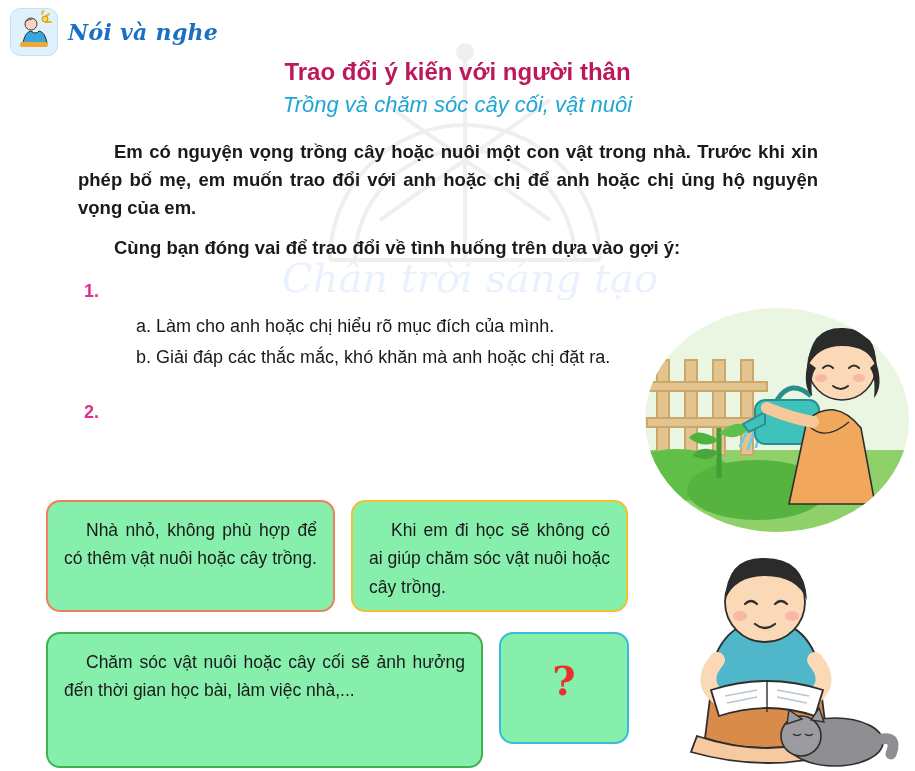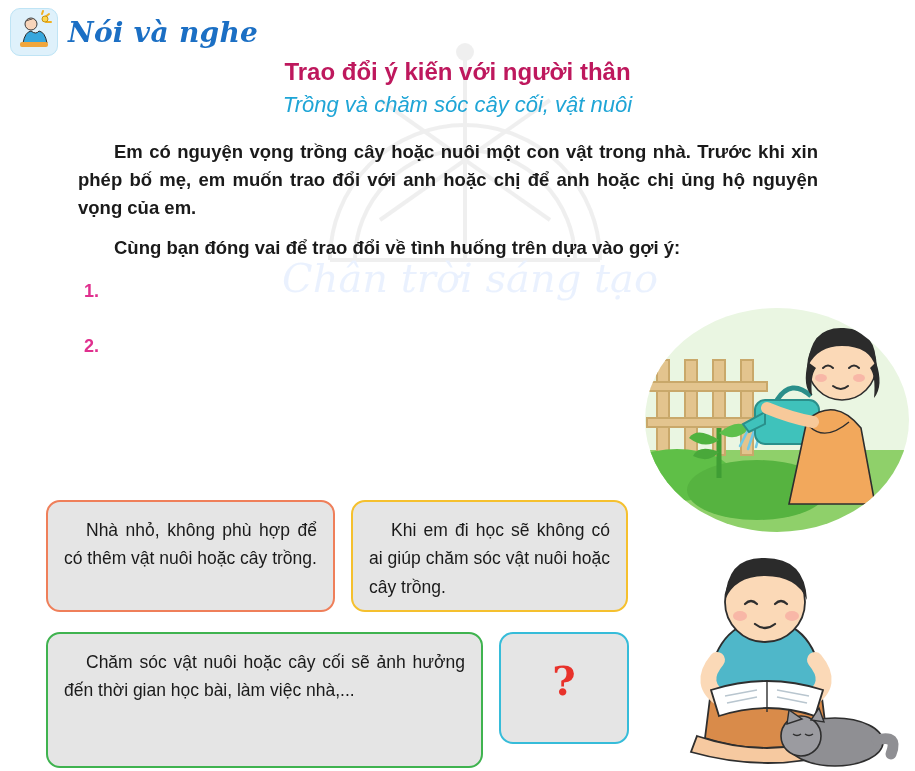--- a/index.html
+++ b/index.html
@@ -57,21 +57,21 @@
     background: #d9f0fb;
     border: 1px solid #bfe4f5;
     position: relative;
     overflow: hidden;
     flex: none;
   }
   .header-title {
     font-family: "DejaVu Serif", serif;
     font-style: italic;
     font-weight: bold;
-    font-size: 28px;
+    font-size: 22px;
     color: #1b6fc4;
     letter-spacing: .3px;
   }
 
   
   .title-block {
     position: absolute;
     top: 58px;
     left: 0;
     width: 915px;
@@ -165,21 +165,21 @@
     z-index: 5;
   }
   .box {
     position: absolute;
     border-radius: 14px;
     box-sizing: border-box;
     padding: 14px 16px 28px 16px;
     font-size: 17.5px;
     line-height: 1.62;
     text-align: justify;
-    background: #e5e5e5;
+    background: #86efac;
   }
   .box p {
     margin: 0;
     text-indent: 22px;
   }
   #box1 {
     left: 0; top: 0;
     width: 289px; height: 112px;
     border: 2.5px solid #ef7f5a;
   }
@@ -271,20 +271,30 @@
 </div>
 
 <div class="content">
   <p class="para p1">Em có nguyện vọng trồng cây hoặc nuôi một con vật trong nhà. Trước khi xin phép bố mẹ, em muốn trao đổi với anh hoặc chị để anh hoặc chị ủng hộ nguyện vọng của em.</p>
   <p class="para p2">Cùng bạn đóng vai để trao đổi về tình huống trên dựa vào gợi ý:</p>
 
   <div class="list">
     <div class="li-row">
       <span class="li-num">1.</span>
     </div>
+    <div class="sub-list">
+      <div class="sub-row">
+        <span class="lbl">a.</span>
+        <span>Làm cho anh hoặc chị hiểu rõ mục đích của mình.</span>
+      </div>
+      <div class="sub-row">
+        <span class="lbl">b.</span>
+        <span>Giải đáp các thắc mắc, khó khăn mà anh hoặc chị đặt ra.</span>
+      </div>
+    </div>
 
     <div class="li-row item2">
       <span class="li-num">2.</span>
     </div>
   </div>
 </div>
 
 <div class="boxes">
   <div class="box" id="box1">
     <p>Nhà nhỏ, không phù hợp để có thêm vật nuôi hoặc cây trồng.</p>

